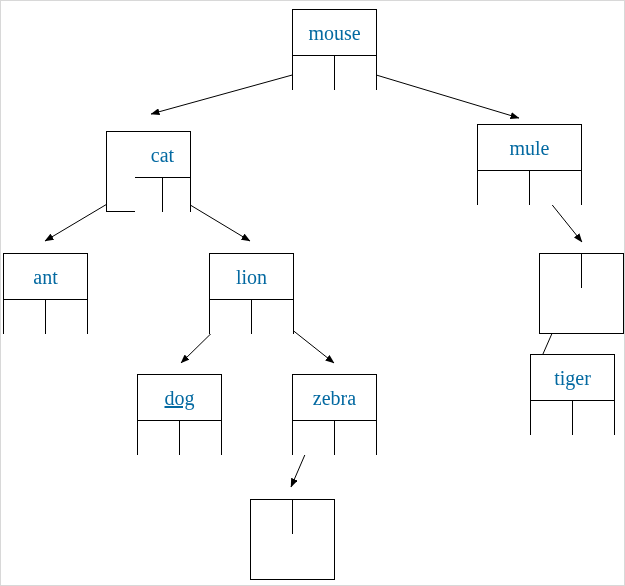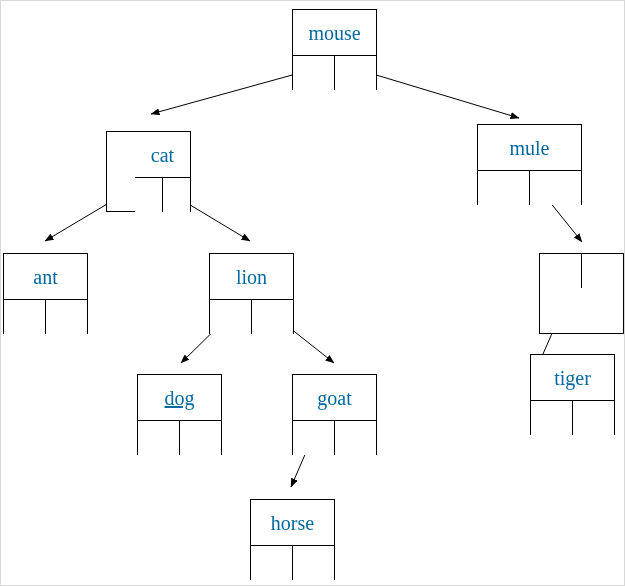--- a/index.html
+++ b/index.html
@@ -127,35 +127,34 @@
         </div>
       </div>
       <div class="node" style="left: 136px; top: 373px; width: 85px; height: 81px;">
         <div class="node-label" style="height: 46px; line-height: 46px; text-decoration: underline;">dog</div>
         <div class="node-pointers" style="height: 34px;">
           <div class="ptr-cell left"></div>
           <div class="ptr-cell right"></div>
         </div>
       </div>
       <div class="node" style="left: 291px; top: 373px; width: 85px; height: 81px;">
-        <div class="node-label" style="height: 46px; line-height: 46px;">goat</div>
+        <div class="node-label" style="height: 46px; line-height: 46px;">zebra</div>
         <div class="node-pointers" style="height: 34px;">
           <div class="ptr-cell left"></div>
           <div class="ptr-cell right"></div>
         </div>
       </div>
       <div class="node" style="left: 497px; top: 353px; width: 85px; height: 81px; margin-left: 32px;">
         <div class="node-label" style="height: 46px; line-height: 46px;">tiger</div>
         <div class="node-pointers" style="height: 34px;">
           <div class="ptr-cell left"></div>
           <div class="ptr-cell right"></div>
         </div>
       </div>
       <div class="node" style="left: 249px; top: 498px; width: 85px; height: 81px;">
-        <div class="node-label" style="height: 46px; line-height: 46px;">horse</div>
         <div class="node-pointers" style="height: 34px;">
           <div class="ptr-cell left"></div>
           <div class="ptr-cell right"></div>
         </div>
       </div>
     </div>
 
 </div>
 
 </body></html>

